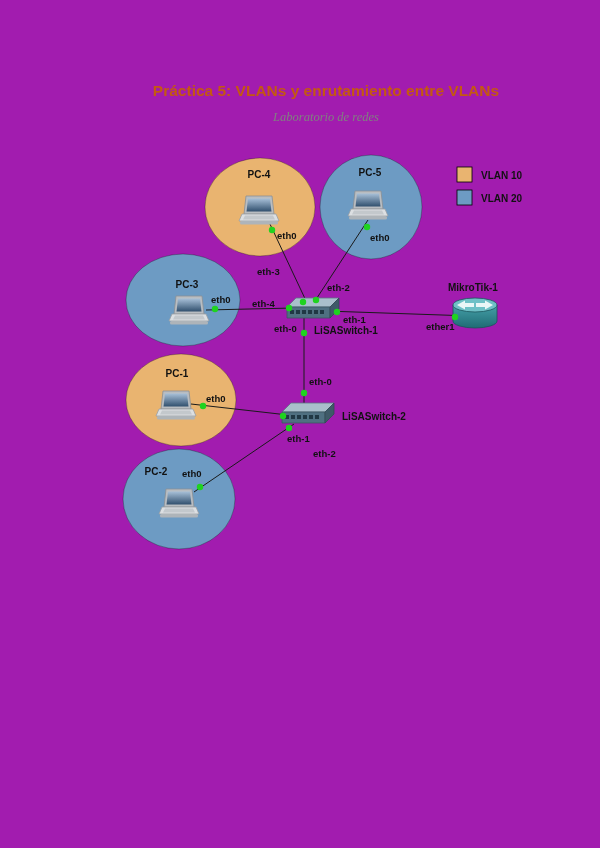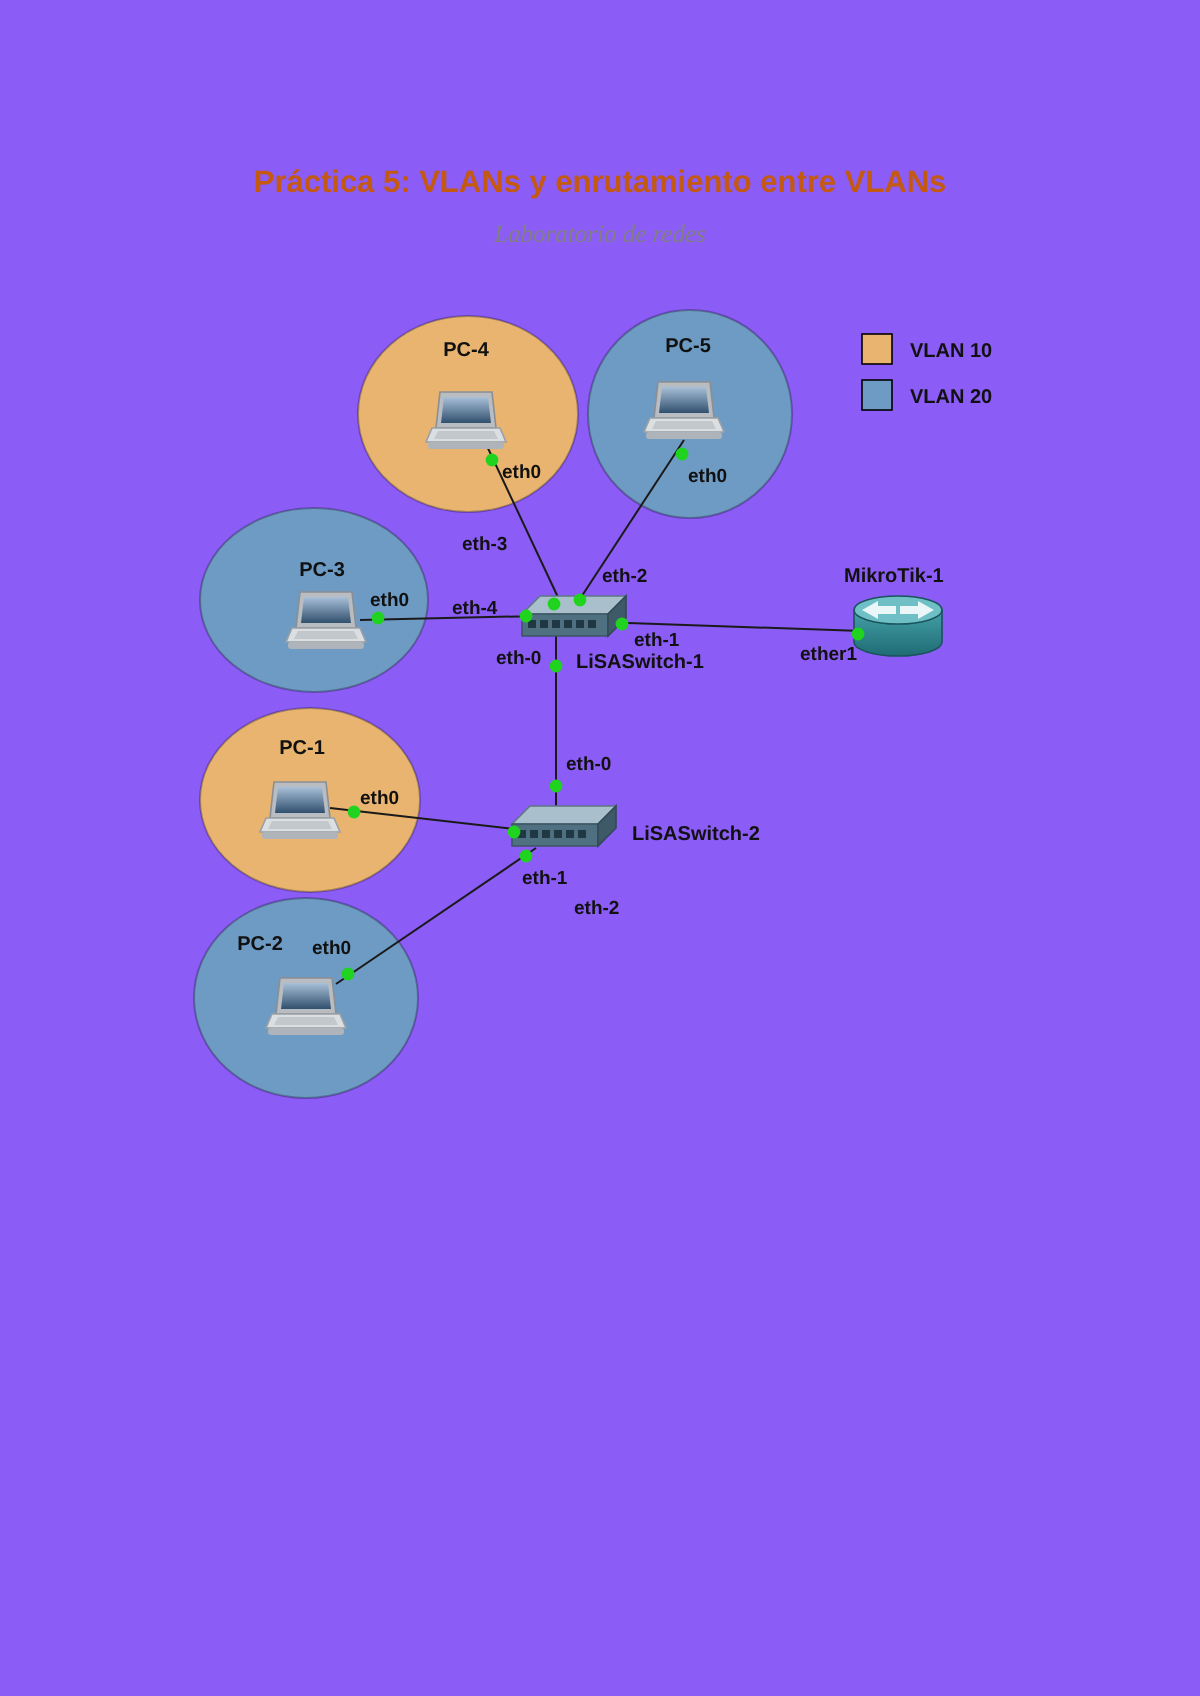--- a/index.html
+++ b/index.html
@@ -2,21 +2,21 @@
 <html><head>
 <meta charset="utf-8">
 <style>
   * { margin: 0; padding: 0; box-sizing: border-box; }
   html, body { background: #ffffff; }
   body {
     width: 600px; height: 848px;
     font-family: "Liberation Sans", sans-serif;
     overflow: hidden;
   }
-  .page { position: relative; width: 600px; height: 848px; background: #8b5cf6; }
+  .page { position: relative; width: 600px; height: 848px; background: #a21caf; padding-left: 26px; }
   svg { display: block; }
   svg text { font-family: "Liberation Sans", sans-serif; }
   .doc-title   { font-size: 15.5px; font-weight: bold; }
   .doc-subtitle{ font-family: "Liberation Serif", serif; font-style: italic; font-size: 12.5px; }
   .node-label  { font-size: 10px;  font-weight: bold; fill: #111111; }
   .port-label  { font-size: 9.5px; font-weight: bold; fill: #111111; }
   .legend-label{ font-size: 10px;  font-weight: bold; fill: #111111; }
   .link-line   { stroke: #1a1a1a; stroke-width: 1; }
   .endpoint-dot{ fill: #1fd31f; }
   .vlan-ellipse{ stroke: rgba(0,0,0,0.28); stroke-width: 1; }

